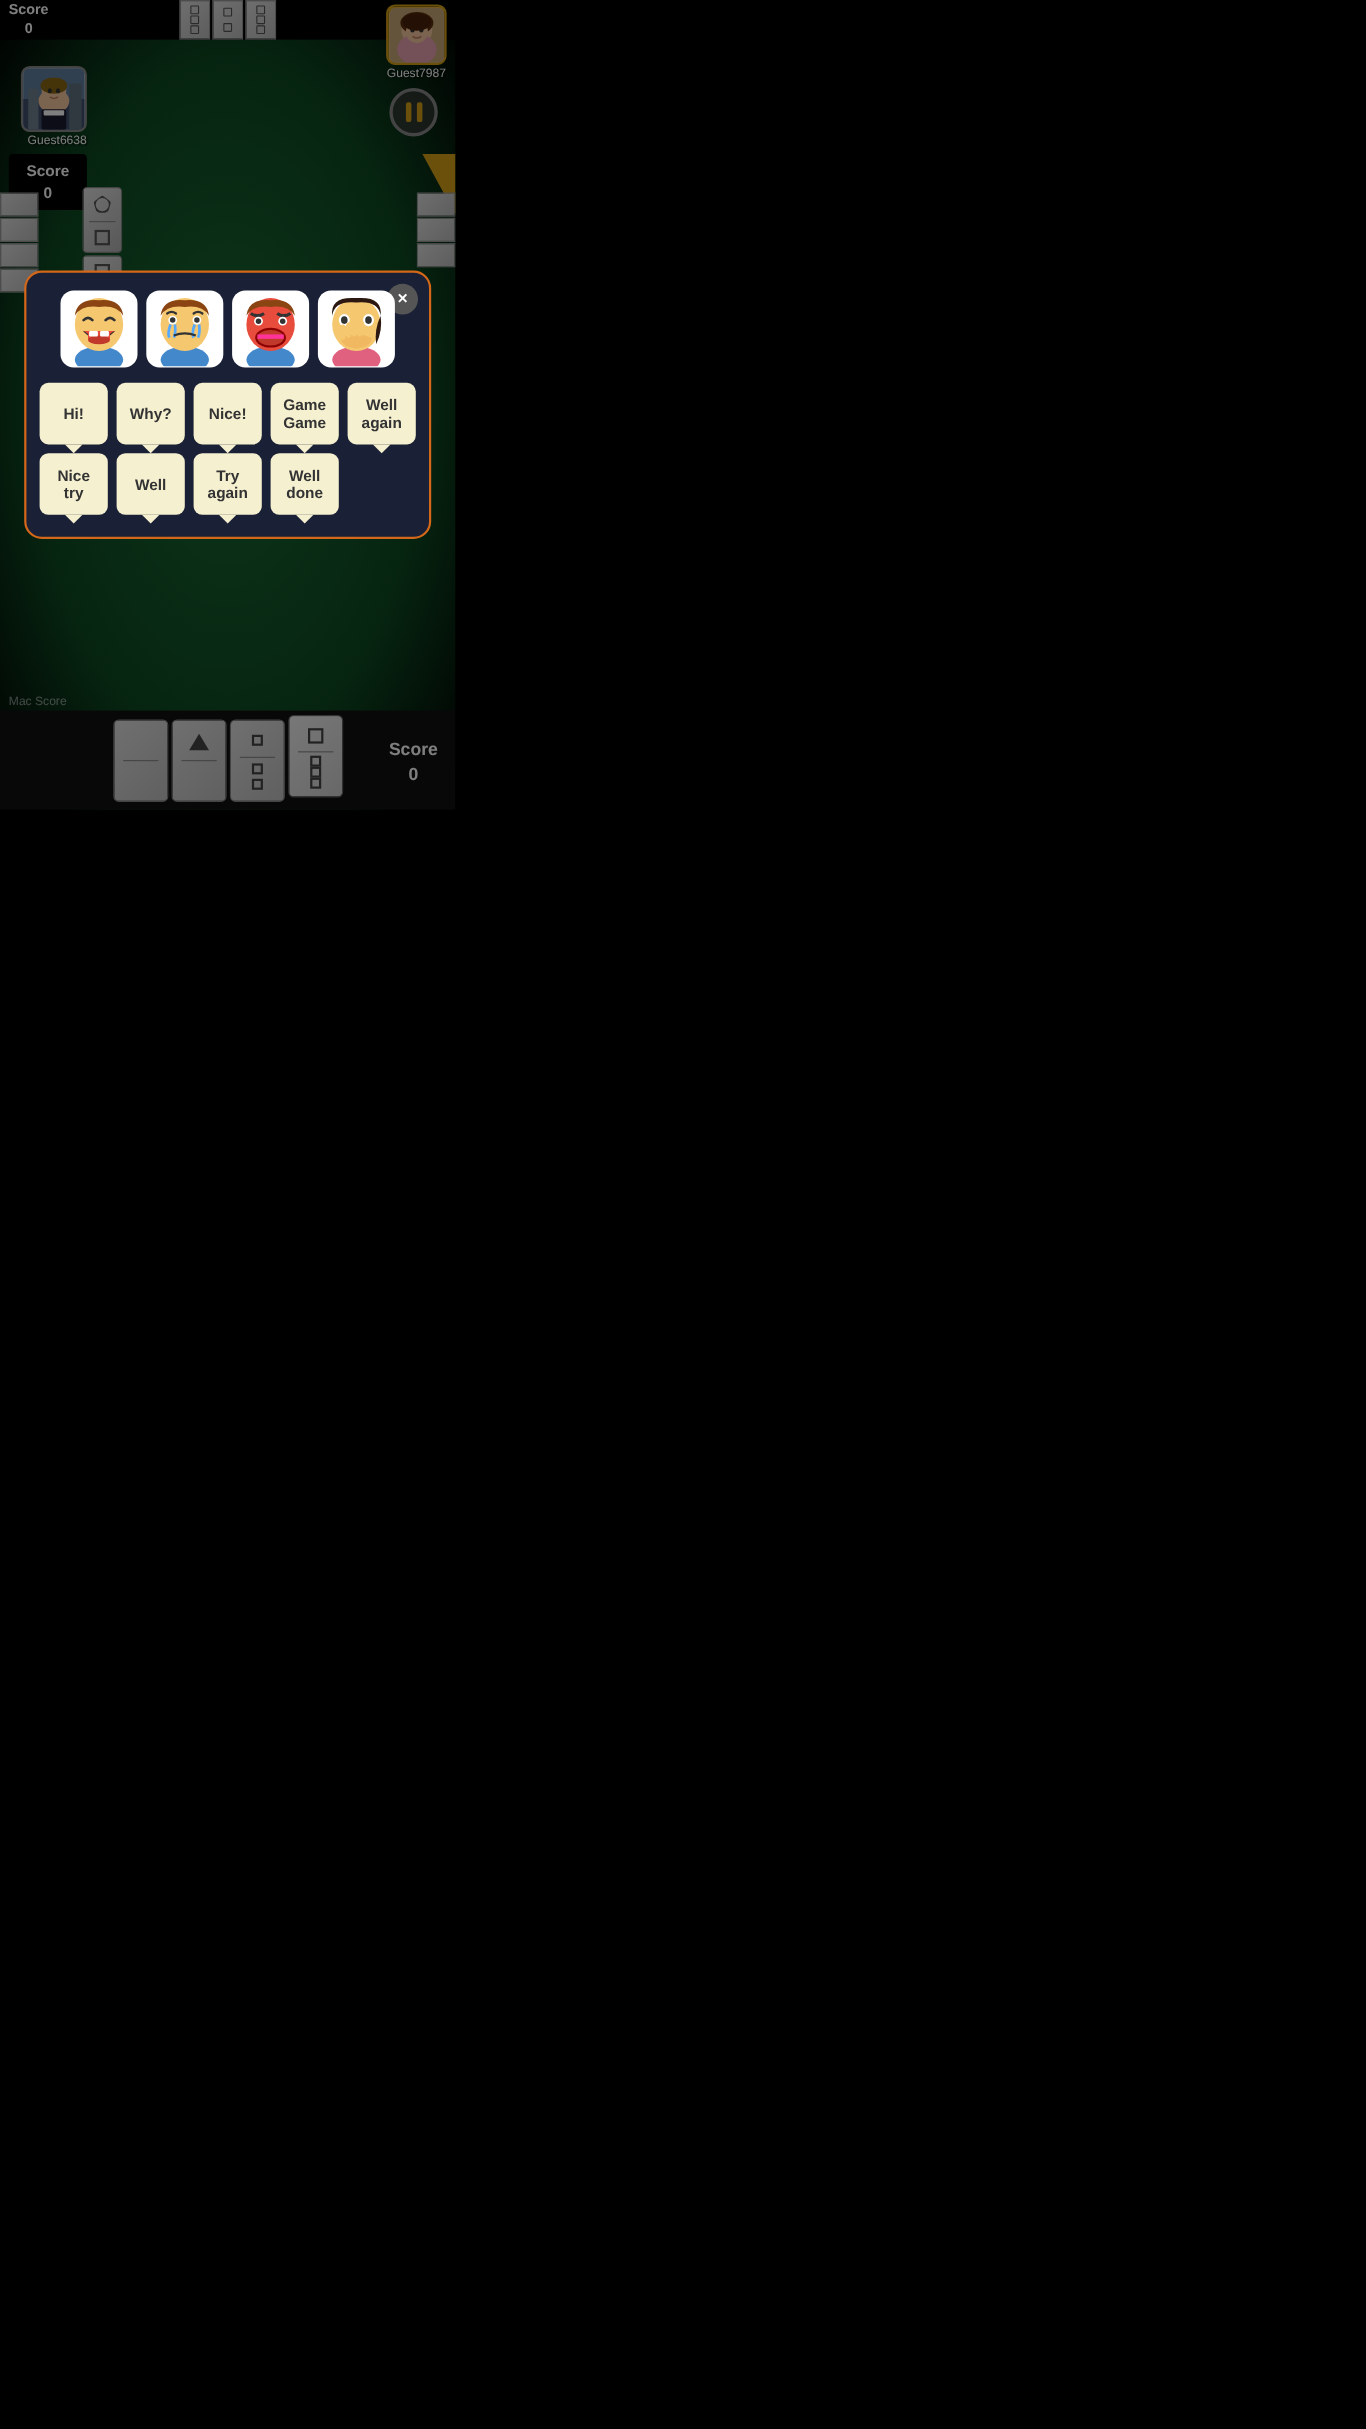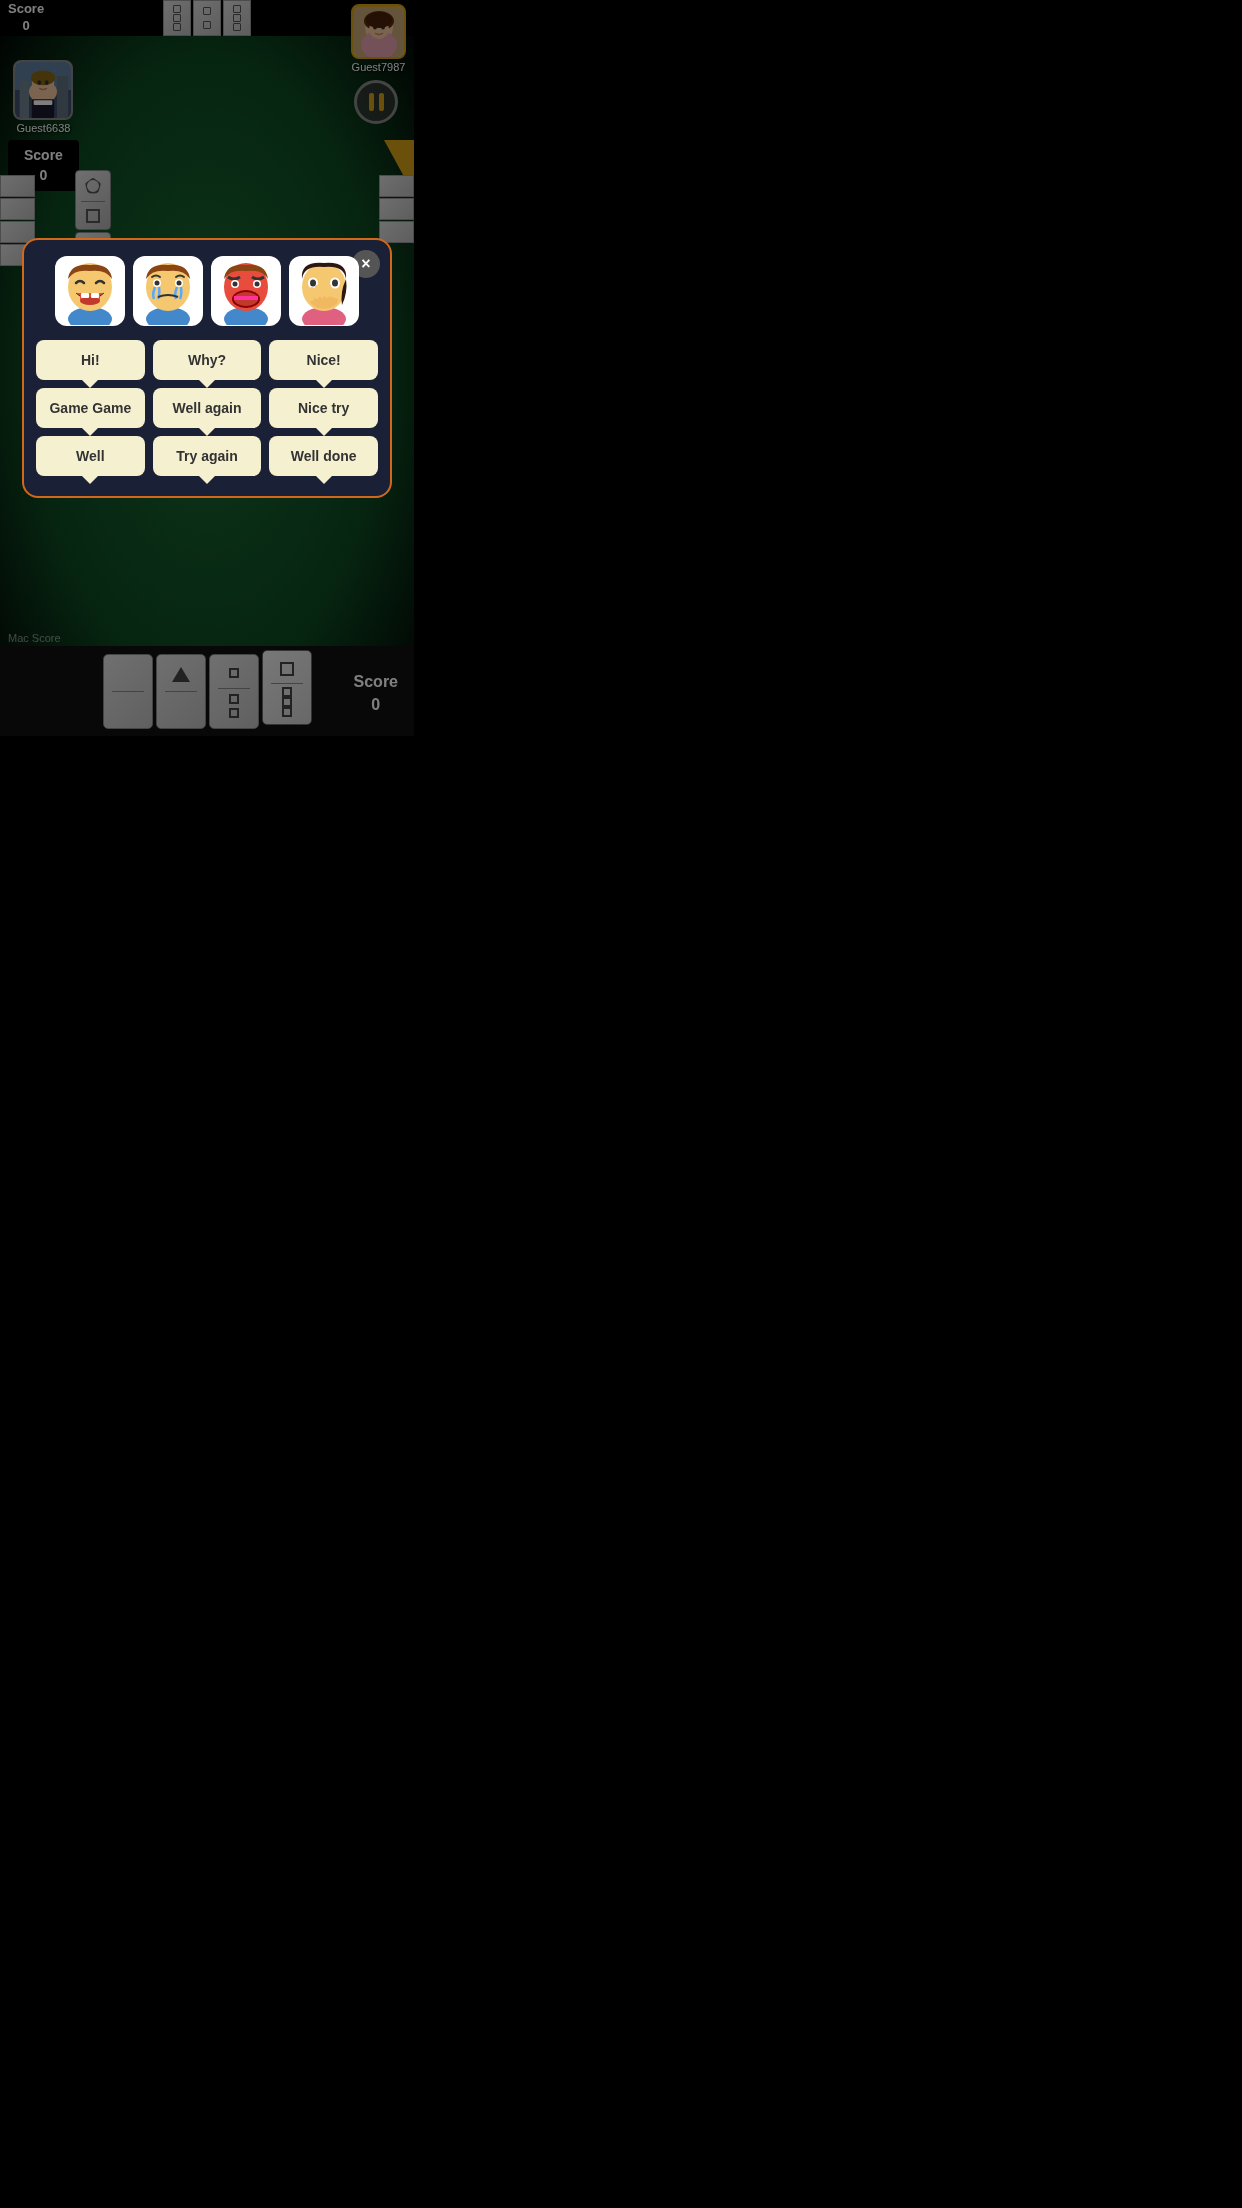--- a/index.html
+++ b/index.html
@@ -116,21 +116,21 @@
       text-shadow: 1px 1px 2px #000;
     }
 
     
     .guest-left {
       position: absolute;
       top: 60px;
       left: 8px;
       display: flex;
       flex-direction: column;
-      align-items: center;
+      align-items: flex-end;
     }
 
     .avatar-left-frame {
       width: 60px;
       height: 60px;
       border-radius: 8px;
       overflow: hidden;
       border: 2px solid #888;
       background: #c8d8e8;
       display: flex;
@@ -354,21 +354,21 @@
       align-items: center;
       justify-content: center;
       font-size: 42px;
       overflow: hidden;
       position: relative;
     }
 
     
     .chat-grid {
       display: grid;
-      grid-template-columns: 1fr 1fr 1fr;
+      grid-template-columns: 1fr 1fr 1fr 1fr 1fr;
       gap: 8px;
     }
 
     .chat-btn {
       background: #f5f0d0;
       border: none;
       border-radius: 8px;
       padding: 12px 6px;
       font-size: 14px;
       font-weight: 600;

